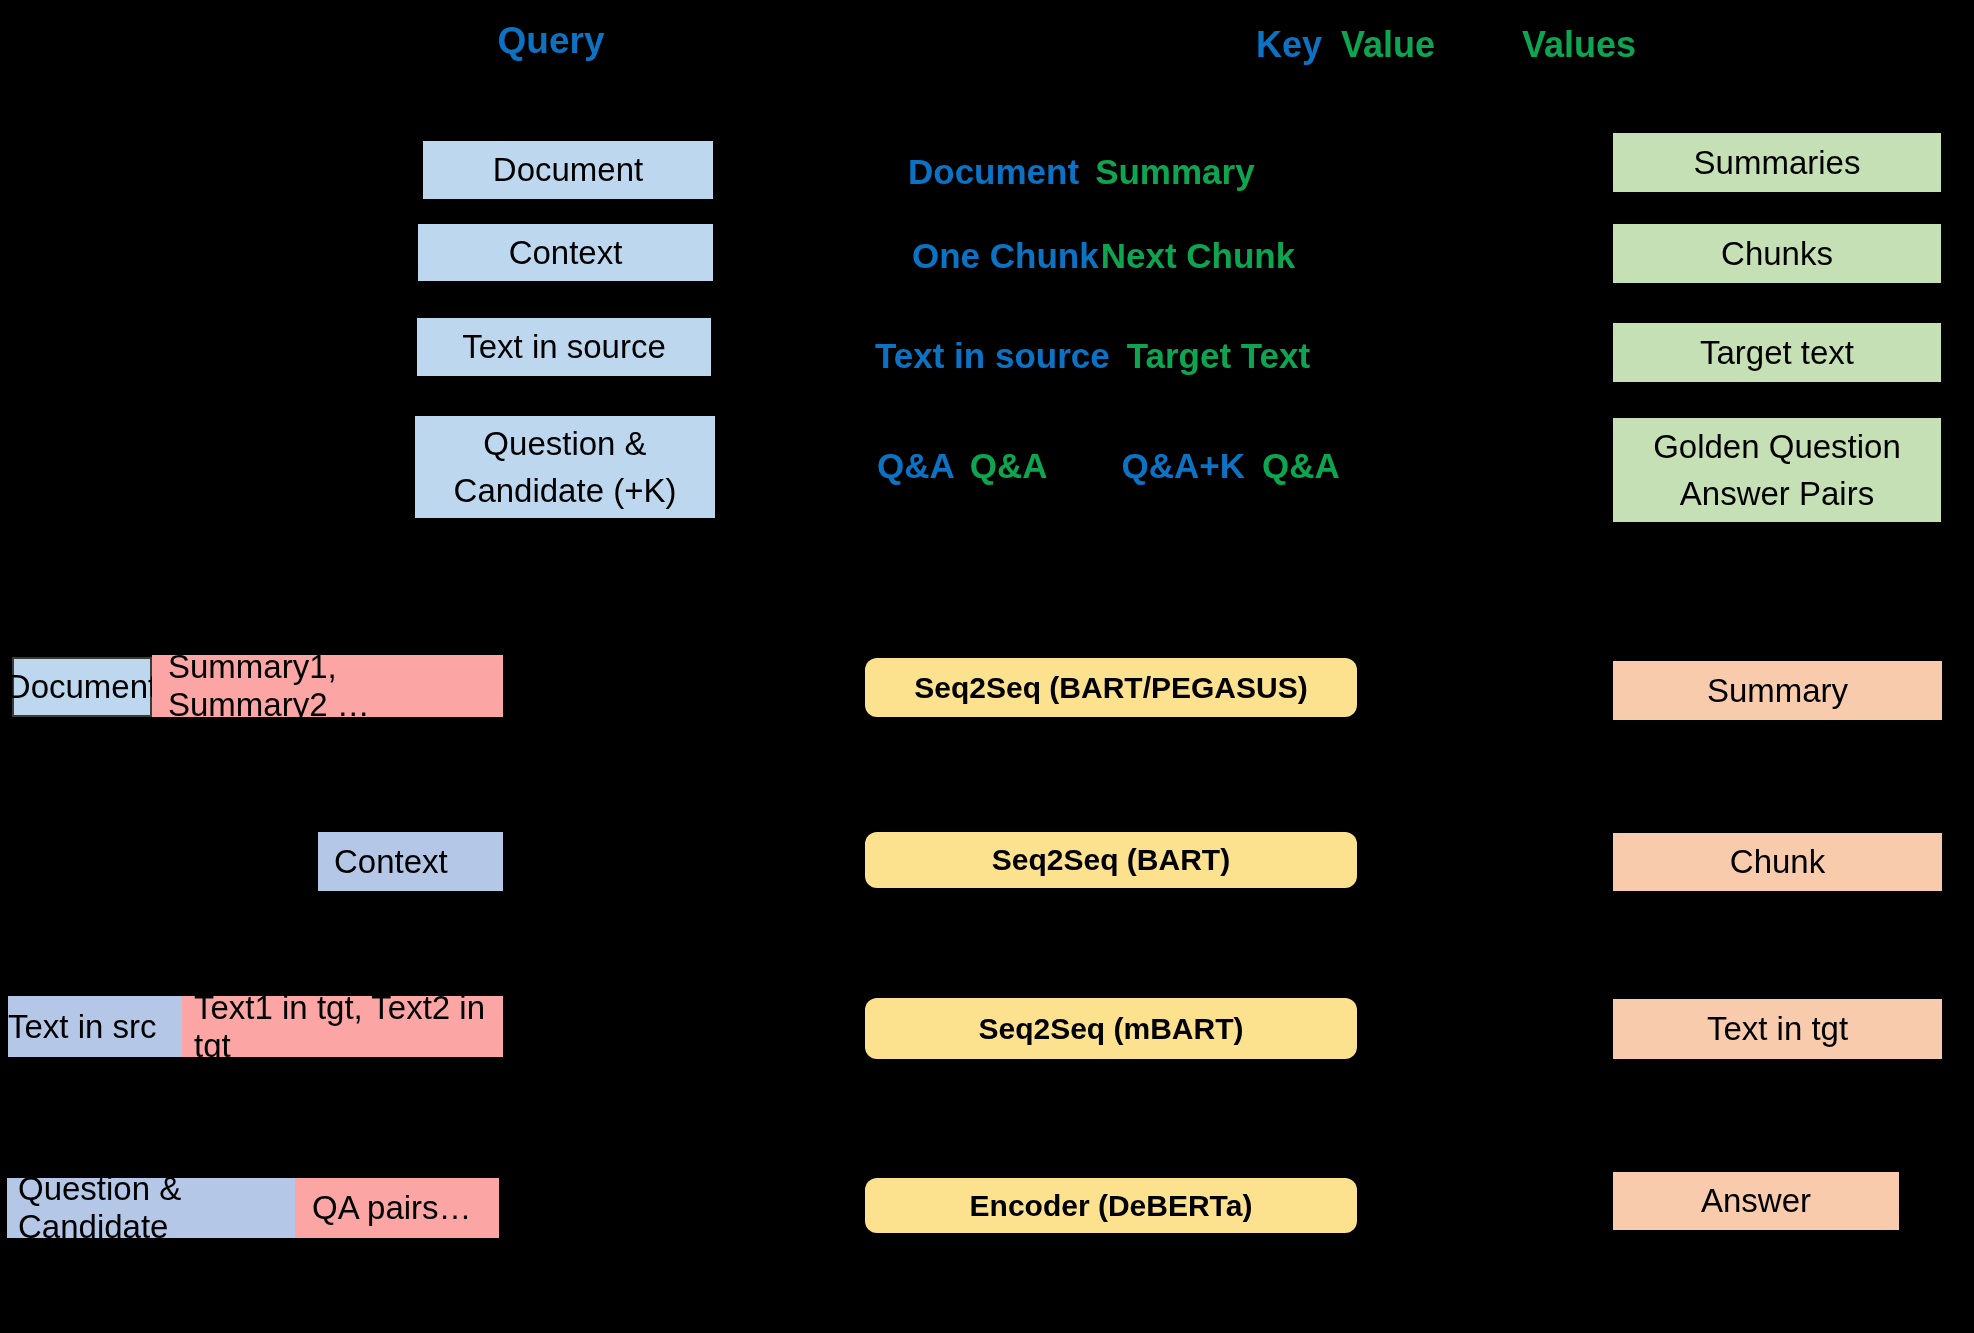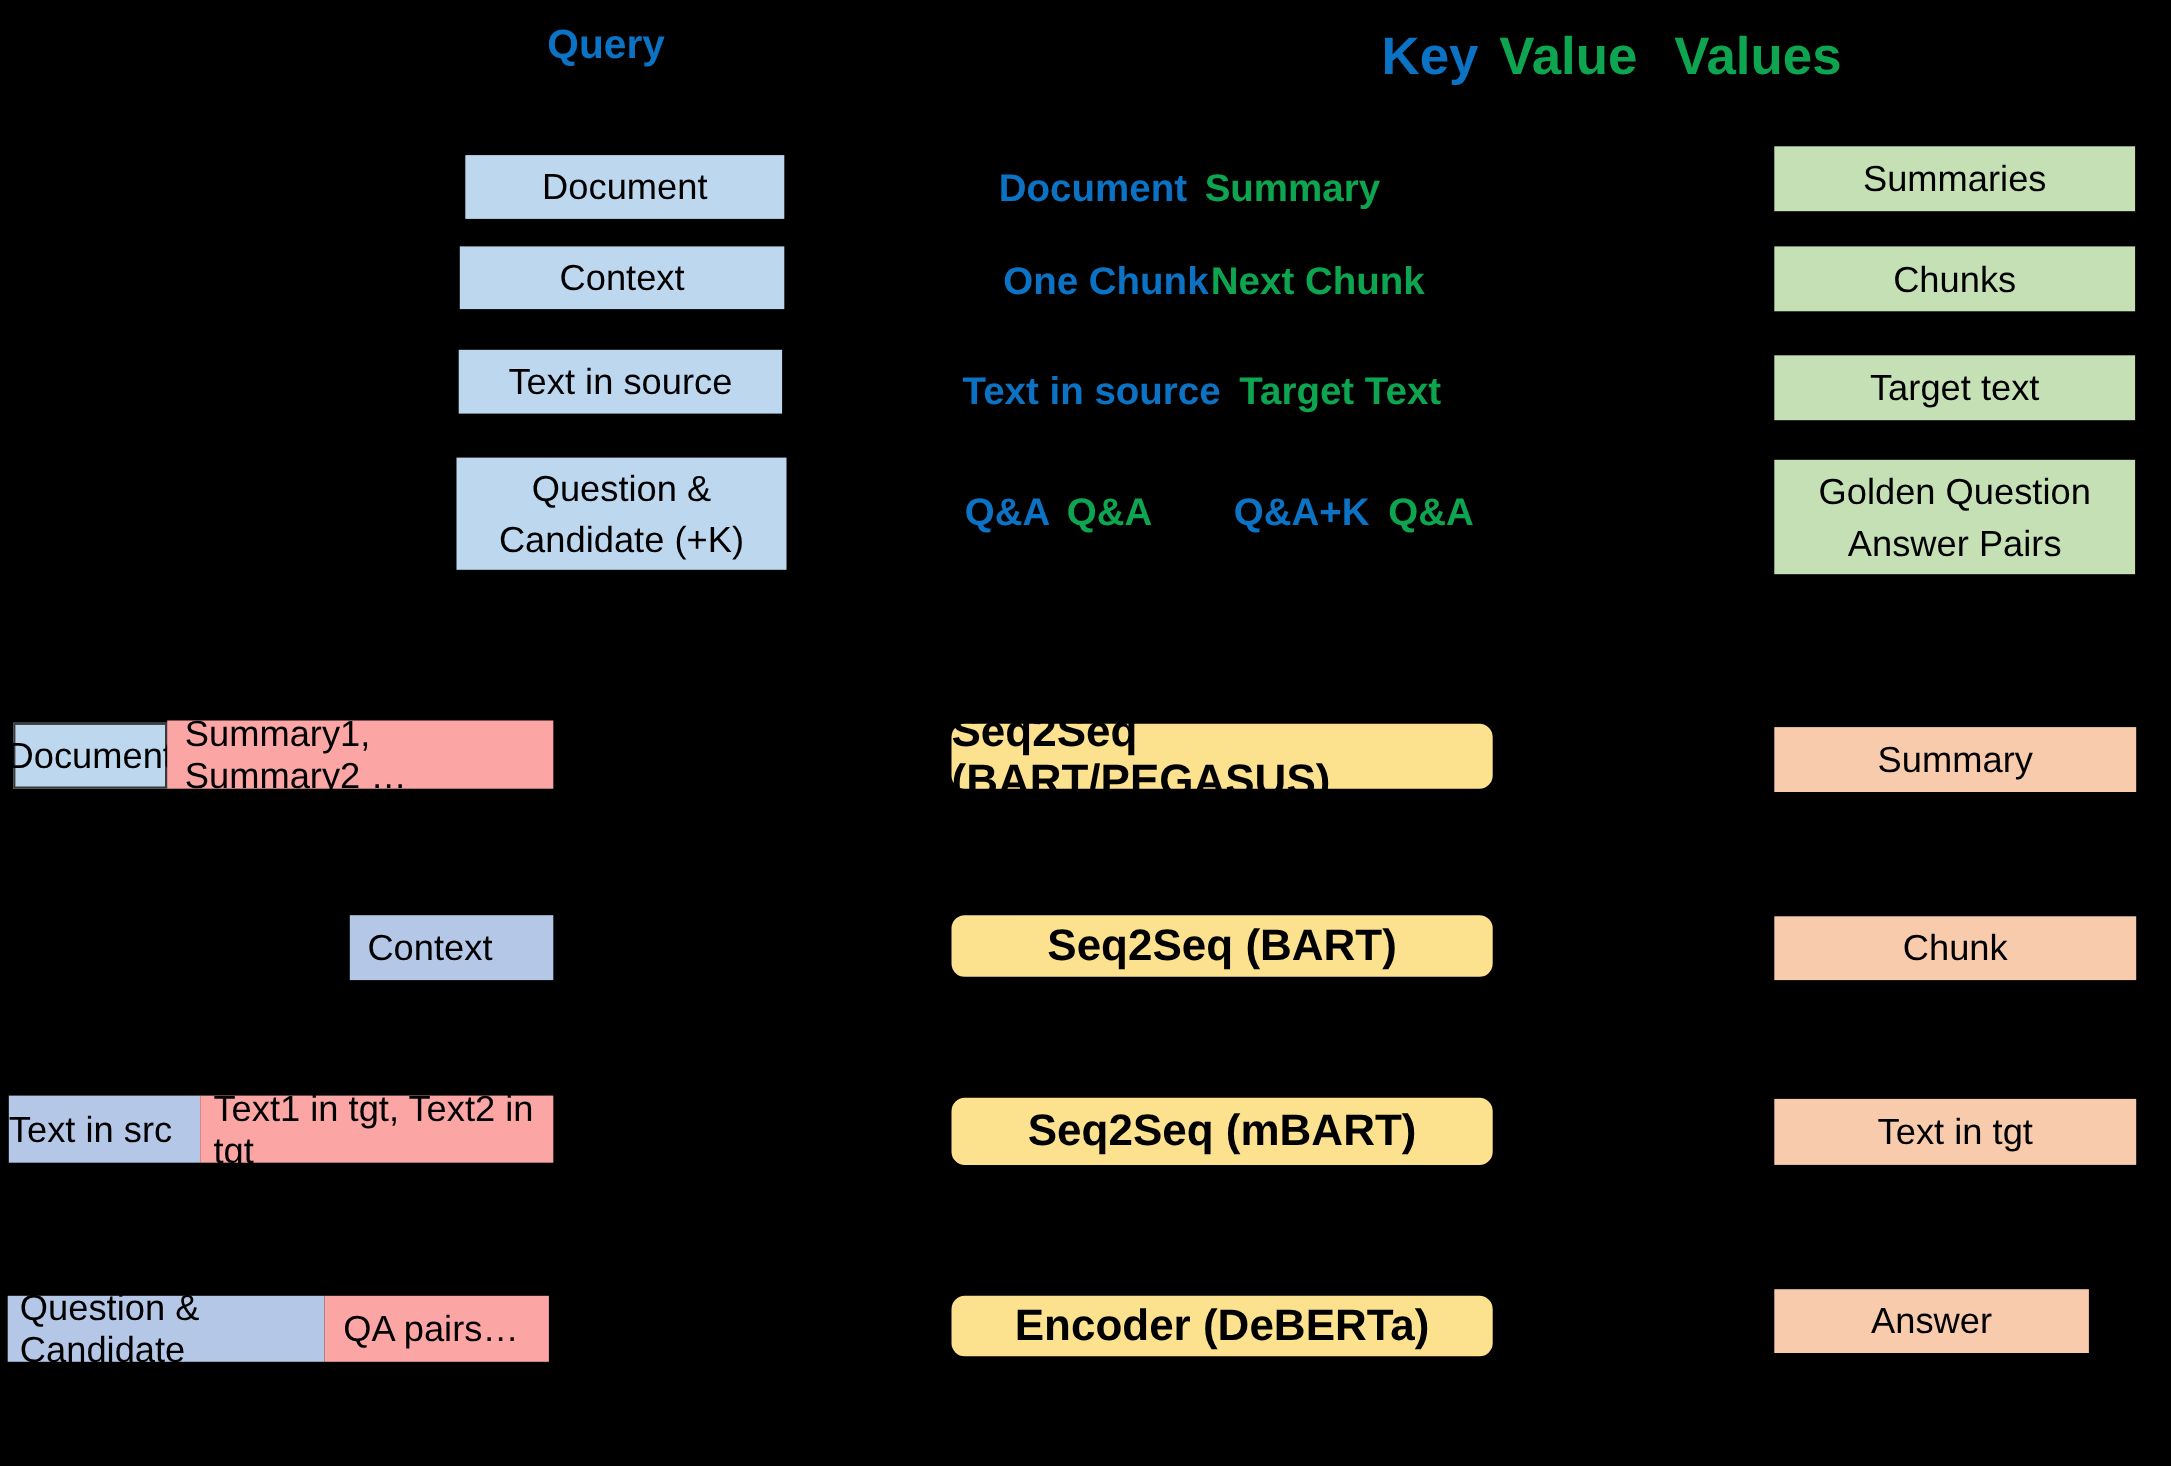--- a/index.html
+++ b/index.html
@@ -1,34 +1,34 @@
 <!DOCTYPE html>
 <html><head>
 <meta charset="utf-8">
 <style>
   * { margin:0; padding:0; box-sizing:border-box; }
   html,body { background:#000; }
   body { font-family:"Liberation Sans", sans-serif; }
   .canvas { position:relative; width:1974px; height:1333px; background:#000; overflow:hidden; }
 
-  .hdr { position:absolute; font-size:48px; font-weight:bold; white-space:nowrap; }
+  .hdr { position:absolute; font-size:36px; font-weight:bold; white-space:nowrap; }
   .blue-t { color:#0b72c4; }
   .green-t { color:#0ea551; }
 
   .box { position:absolute; display:flex; align-items:center; justify-content:center;
          color:#000; font-size:33px; text-align:center; }
   .box.left { justify-content:flex-start; text-align:left; }
   .qbox { background:#bdd7ee; }
   .vbox { background:#c5e0b4; }
   .gbox { background:#fca5a5; }
   .pbox { background:#b4c7e7; }
   .obox { background:#f8cbad; }
   .ybox { position:absolute; display:flex; align-items:center; justify-content:center;
           background:#fce18e; border-radius:12px; color:#000;
-          font-size:40px; font-weight:600; }
+          font-size:30px; font-weight:600; }
   .wrap2 { line-height:47px; }
 
   .kvrow { position:absolute; display:flex; white-space:nowrap;
            font-size:35px; font-weight:bold; }
   .kvrow span { display:inline-block; }
 </style>
 </head>
 <body>
 
 <div class="canvas">

